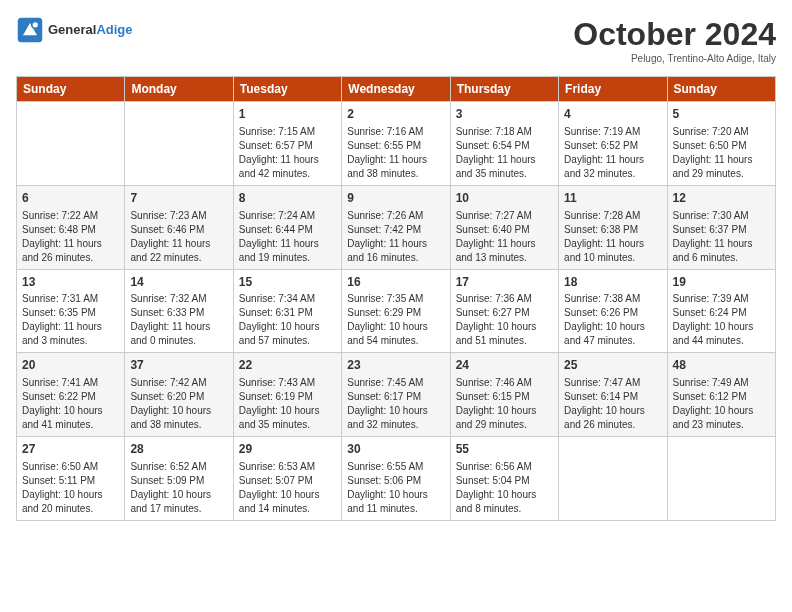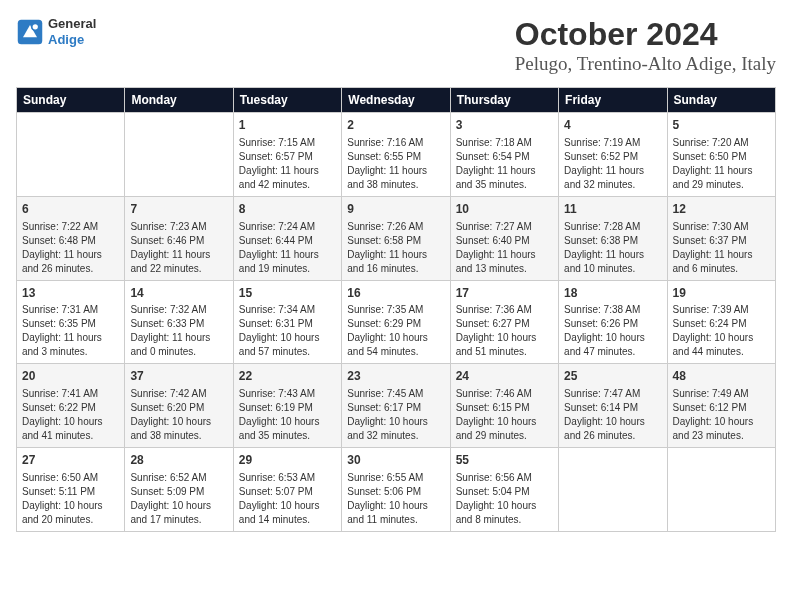--- a/index.html
+++ b/index.html
@@ -16,52 +16,51 @@
       align-items: flex-start;
       margin-bottom: 12px;
     }
     .logo {
       display: flex;
       align-items: center;
       gap: 4px;
     }
     .logo-text {
       display: flex;
-      flex-direction: column;
+      flex-direction: row;
       font-size: 13px;
       font-weight: bold;
       color: #333;
       line-height: 1.2;
     }
     .logo-text span:first-child { color: #333; }
     .logo-text span:last-child { color: #2e7bc4; }
     .logo-icon {
       width: 28px;
       height: 28px;
     }
     .title-block {
-      text-align: left;
+      text-align: right;
     }
     .title-block h1 {
       font-size: 32px;
       font-weight: bold;
       color: #333;
     }
     .title-block p {
-      font-size: 19px;
+      font-size: 10px;
       color: #555;
-      font-family: Liberation Serif, serif;
     }
     table {
       width: 100%;
       border-collapse: collapse;
       font-size: 11px;
     }
     thead th {
-      background-color: #0f172a;
+      background-color: #c2410c;
       color: #fff;
       text-align: left;
       padding: 5px 6px;
       font-size: 12px;
       font-weight: bold;
       border: 1px solid #ccc;
     }
     tbody td {
       vertical-align: top;
       border: 1px solid #ccc;
@@ -175,21 +174,21 @@
         </td>
         <td>
           <span class="day-number">8</span>
           <div class="cell-content">Sunrise: 7:24 AM
 Sunset: 6:44 PM
 Daylight: 11 hours and 19 minutes.</div>
         </td>
         <td>
           <span class="day-number">9</span>
           <div class="cell-content">Sunrise: 7:26 AM
-Sunset: 6:58 PM
+Sunset: 7:42 PM
 Daylight: 11 hours and 16 minutes.</div>
         </td>
         <td>
           <span class="day-number">10</span>
           <div class="cell-content">Sunrise: 7:27 AM
 Sunset: 6:40 PM
 Daylight: 11 hours and 13 minutes.</div>
         </td>
         <td>
           <span class="day-number">11</span>

